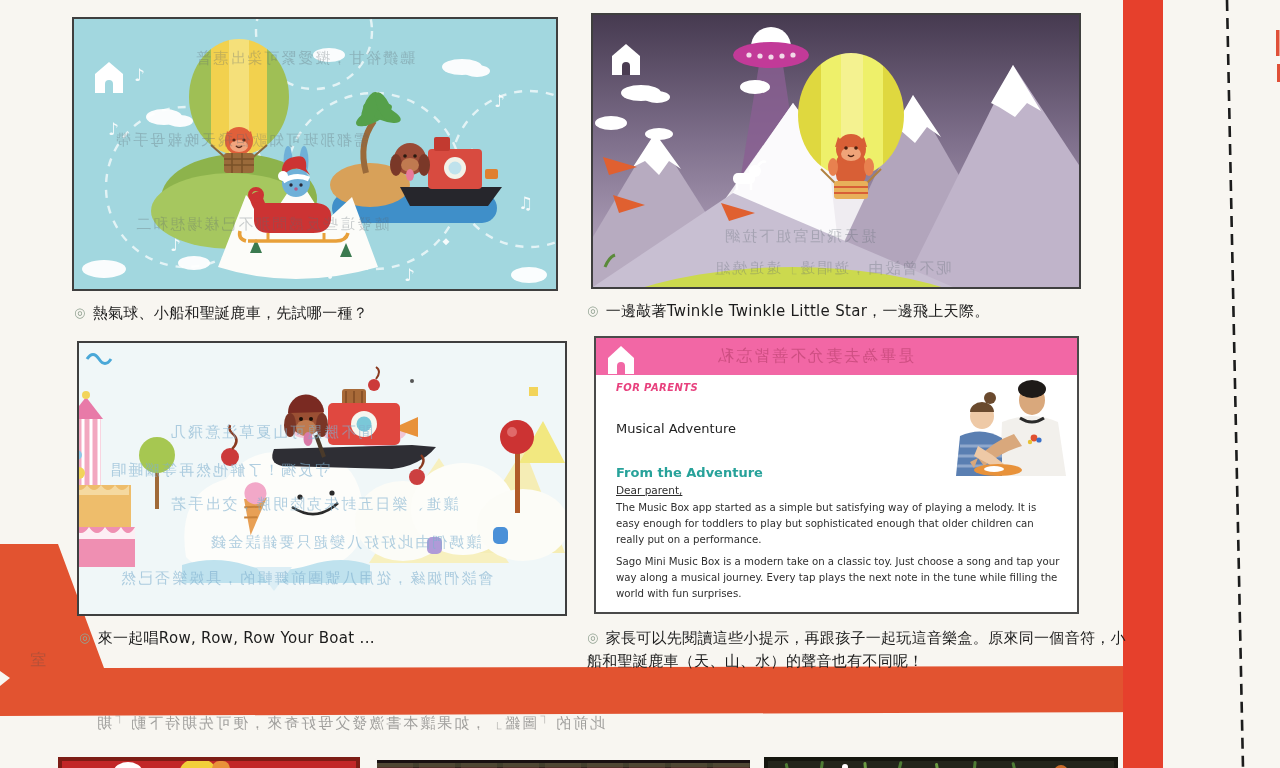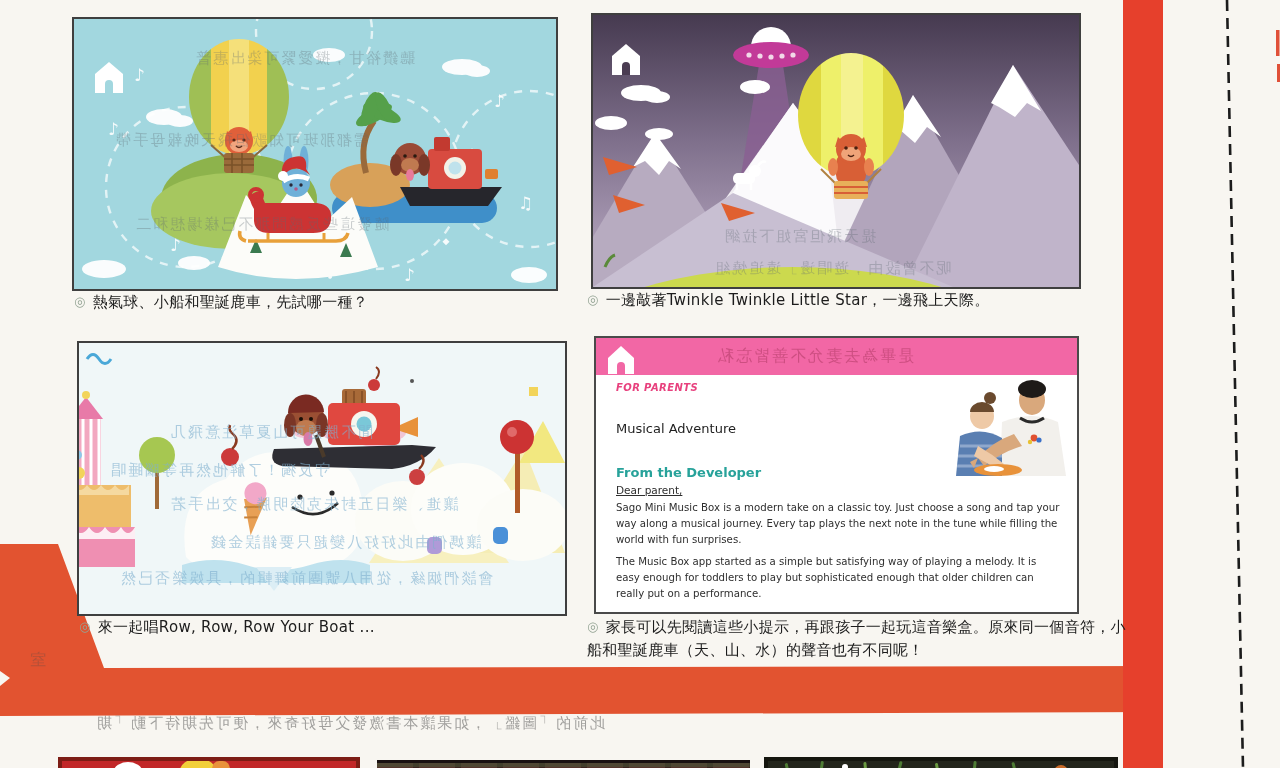--- a/index.html
+++ b/index.html
@@ -1,21 +1,21 @@
 <!DOCTYPE html>
 <html><head>
 <meta charset="utf-8">
 <style>
   html,body{margin:0;padding:0;}
   .page{position:relative;width:1280px;height:768px;background:#f8f6f1;overflow:hidden;
         font-family:"DejaVu Sans",sans-serif;}
   .abs{position:absolute;}
   .scene{position:absolute;border:2px solid #3f3f3f;overflow:hidden;background:#fff;}
   .scene svg{display:block;}
-  .caption{position:absolute;font-size:15px;line-height:1.5;color:#1c1c1c;letter-spacing:.3px;}
+  .caption{position:absolute;font-size:15px;line-height:1.5;color:#1c1c1c;letter-spacing:.3px;margin-top:11px;}
   .caption .bullet{color:#94a494;font-size:13px;margin-right:7px;vertical-align:1px;}
   .bleed{position:absolute;transform:scaleX(-1);white-space:nowrap;pointer-events:none;
          font-size:15px;letter-spacing:2px;}
   .bleed.blue{color:#7fb0cf;opacity:.6;}
   .bleed.gray{color:#5f6a72;opacity:.32;}
   .bleed.dark{color:#4a4a4a;opacity:.5;}
   
   .card{position:absolute;left:594px;top:336px;width:481px;height:274px;background:#fff;
         border:2px solid #4a4a4a;overflow:hidden;}
   .card-header{position:absolute;left:0;top:0;width:100%;height:37px;background:#f267a5;overflow:hidden;}
@@ -397,25 +397,25 @@
       <path d="M26,36 a12,10 0 0 1 24,0 Z" fill="#6a4a2e"></path>
       <circle cx="46" cy="22" r="6" fill="#6a4a2e"></circle>
       <path d="M16,60 Q38,50 58,62 L58,100 L12,100 Z" fill="#5a7fb2"></path>
       <path d="M16,70 h40 M14,80 h44 M13,90 h46" stroke="#8fa8cc" stroke-width="3"></path>
       <path d="M70,58 Q48,66 34,82 L40,90 Q58,76 78,70 Z" fill="#d9a87c"></path>
       <path d="M34,82 l-8,4 l4,6 Z" fill="#d9a87c"></path>
       <path d="M34,70 Q48,78 60,88 L54,94 Q42,86 30,80 Z" fill="#eec9a6"></path>
       <ellipse cx="54" cy="94" rx="24" ry="6" fill="#e8923a"></ellipse>
       <ellipse cx="50" cy="93" rx="10" ry="3" fill="#ffffff"></ellipse>
     </svg>
-    <div class="card-section">From the Developer</div>
+    <div class="card-section">From the Adventure</div>
     <div class="card-salutation">Dear parent,</div>
     <div class="card-paras">
+      <p>The Music Box app started as a simple but satisfying way of playing a melody. It is easy enough for toddlers to play but sophisticated enough that older children can really put on a performance.</p>
       <p>Sago Mini Music Box is a modern take on a classic toy. Just choose a song and tap your way along a musical journey. Every tap plays the next note in the tune while filling the world with fun surprises.</p>
-      <p>The Music Box app started as a simple but satisfying way of playing a melody. It is easy enough for toddlers to play but sophisticated enough that older children can really put on a performance.</p>
       <p>The art and animation completely transform the app. Tap the sky to make clouds appear. Tap the meadow to sprout flowers. New things spring to life as you move through the landscape. The result</p>
     </div>
   </div>
   <div class="caption" style="left:587px;top:616px;width:552px;">
     <span class="bullet">◎</span><span>家長可以先閱讀這些小提示，再跟孩子一起玩這音樂盒。原來同一個音符，小船和聖誕鹿車（天、山、水）的聲音也有不同呢！</span>
   </div>
 
   <div class="bleed dark" style="left:60px;top:714px;width:580px;text-align:center;">此前的「圖鑑」，如果讓本書激發父母好奇來，便可先期待下動「期</div>
   <div class="bleed dark" style="left:28px;top:650px;font-size:16px;opacity:.3;">室</div>
 

